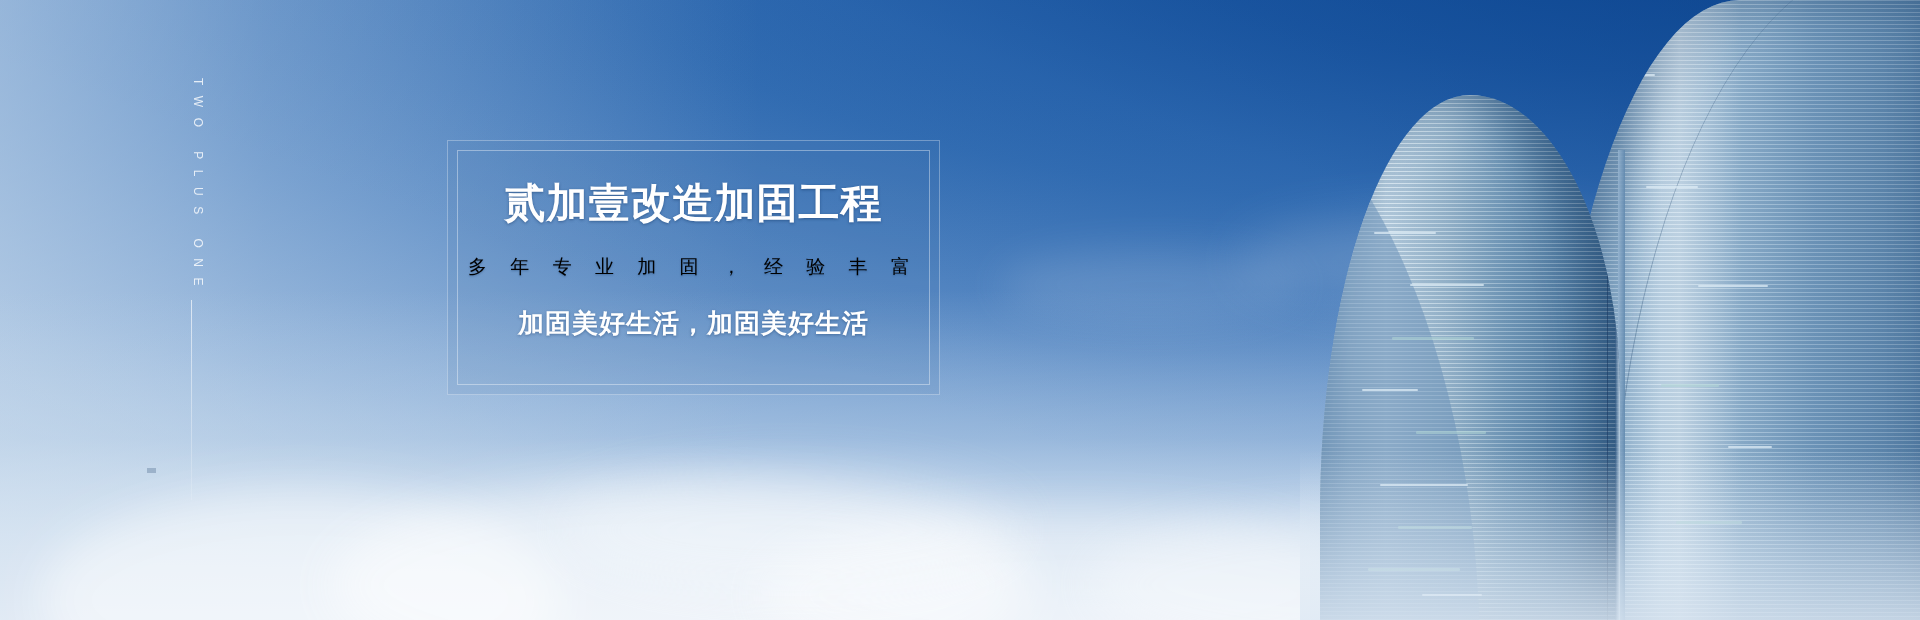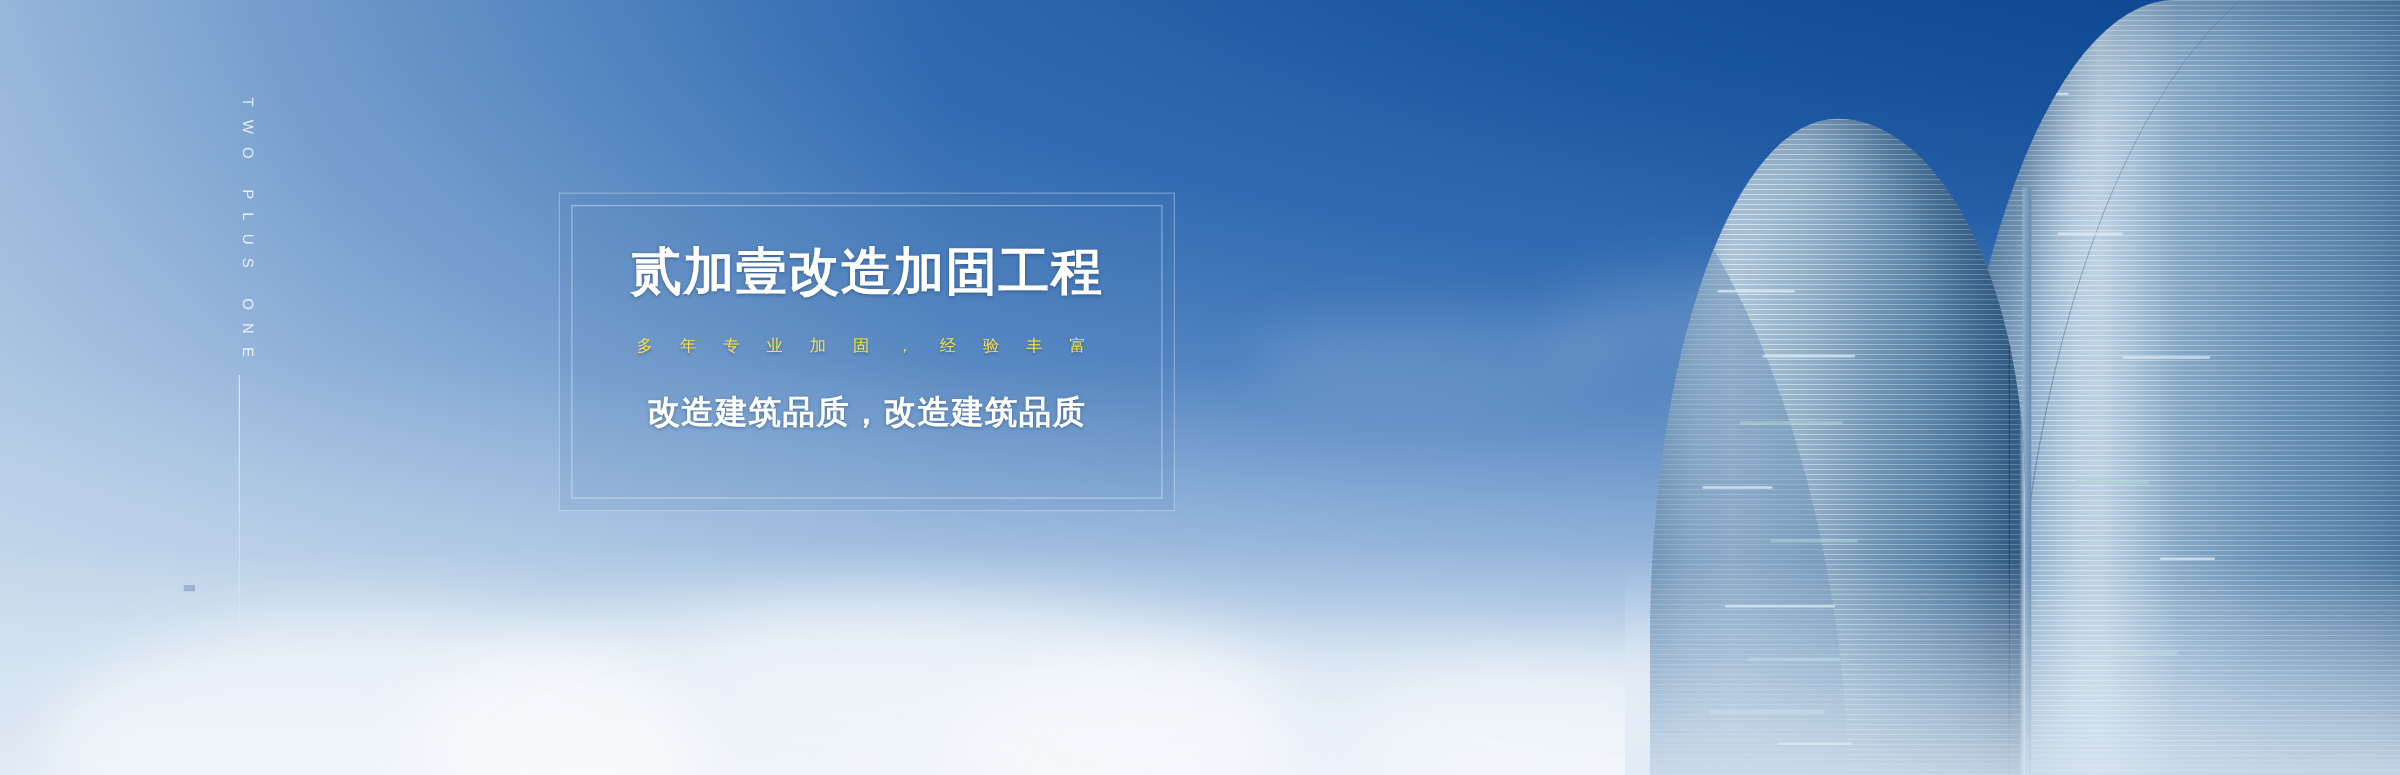--- a/index.html
+++ b/index.html
@@ -48,35 +48,34 @@
   }
   .brand-rule{position:absolute;left:191px;top:300px;width:1px;height:200px;
     background:linear-gradient(to bottom, rgba(255,255,255,.65), rgba(255,255,255,.12));}
   .brand-mark{position:absolute;left:147px;top:468px;width:9px;height:5px;
     background:rgba(120,145,175,.55);}
 
   
   .panel{position:absolute;left:447px;top:140px;width:491px;height:253px;
     border:1px solid rgba(255,255,255,.30);
     background:rgba(90,130,180,.16);
-    margin-top:14px;
   }
   .panel-inner{position:absolute;left:9px;top:9px;right:9px;bottom:9px;
     border:1px solid rgba(255,255,255,.38);}
   .panel-content{position:absolute;left:0;right:0;top:0;bottom:0;
     display:flex;flex-direction:column;align-items:center;justify-content:flex-start;
     padding-top:42px;box-sizing:border-box;}
 
   .headline{
     color:#fff;font-size:41px;font-weight:bold;line-height:1;
     letter-spacing:1px;white-space:nowrap;
     text-shadow:0 1px 3px rgba(12,45,90,.45);
   }
   .tagline{
-    margin-top:30px;color:#fde047;font-size:13px;font-weight:400;
+    margin-top:30px;color:#000000;font-size:19px;font-weight:400;
     letter-spacing:9px;white-space:nowrap;
     text-shadow:0 1px 2px rgba(12,45,90,.35);
   }
   .subline{
     margin-top:26px;color:#fff;font-size:26px;font-weight:bold;
     letter-spacing:1px;white-space:nowrap;
     text-shadow:0 1px 3px rgba(12,45,90,.40);
   }
   .caption{
     margin-top:15px;color:rgba(255,255,255,.94);font-size:11.5px;
@@ -211,17 +210,17 @@
     <div class="brand-text">TWO PLUS ONE</div>
   </div>
   <div class="brand-rule"></div>
   <div class="brand-mark"></div>
 
   <div class="panel">
     <div class="panel-inner"></div>
     <div class="panel-content">
       <div class="headline">贰加壹改造加固工程</div>
       <div class="tagline">多 年 专 业 加 固 ， 经 验 丰 富</div>
-      <div class="subline">改造建筑品质，改造建筑品质</div>
+      <div class="subline">加固美好生活，加固美好生活</div>
     </div>
   </div>
 
 </div>
 
 </body></html>

